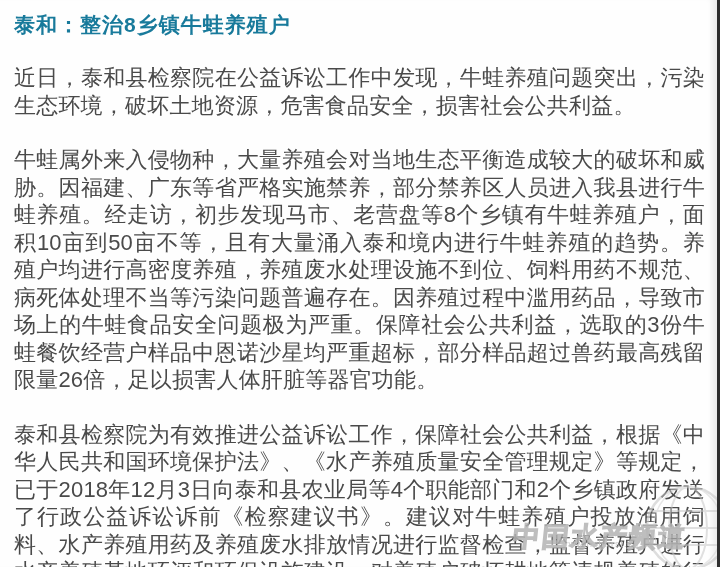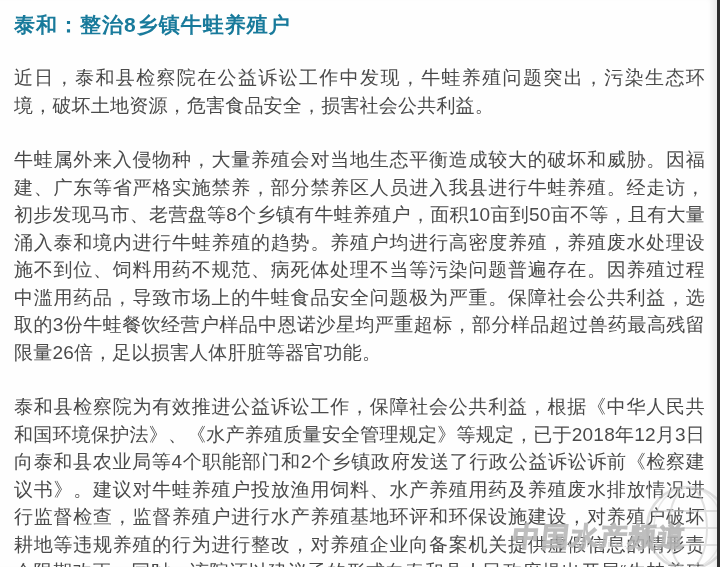--- a/index.html
+++ b/index.html
@@ -20,21 +20,21 @@
   }
   .article-title {
     font-size: 21px;
     line-height: 26px;
     font-weight: bold;
     color: #187a9b;
     letter-spacing: 1px;
     margin: 2px 0 26px 0;
   }
   .article-body p {
-    font-size: 19px;
+    font-size: 22px;
     line-height: 27.5px;
     color: #4a4a4a;
     letter-spacing: 0.2px;
     text-align: justify;
     margin: 0 0 27px 0;
   }
   
   .wm-text {
     position: absolute;
     right: 30px;

